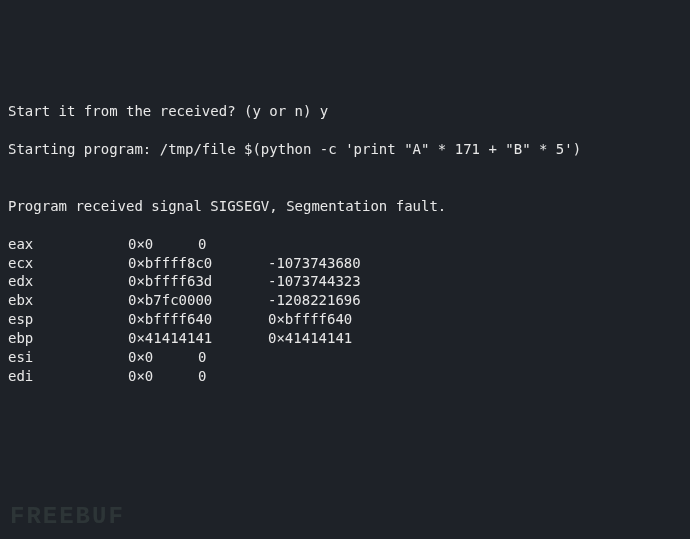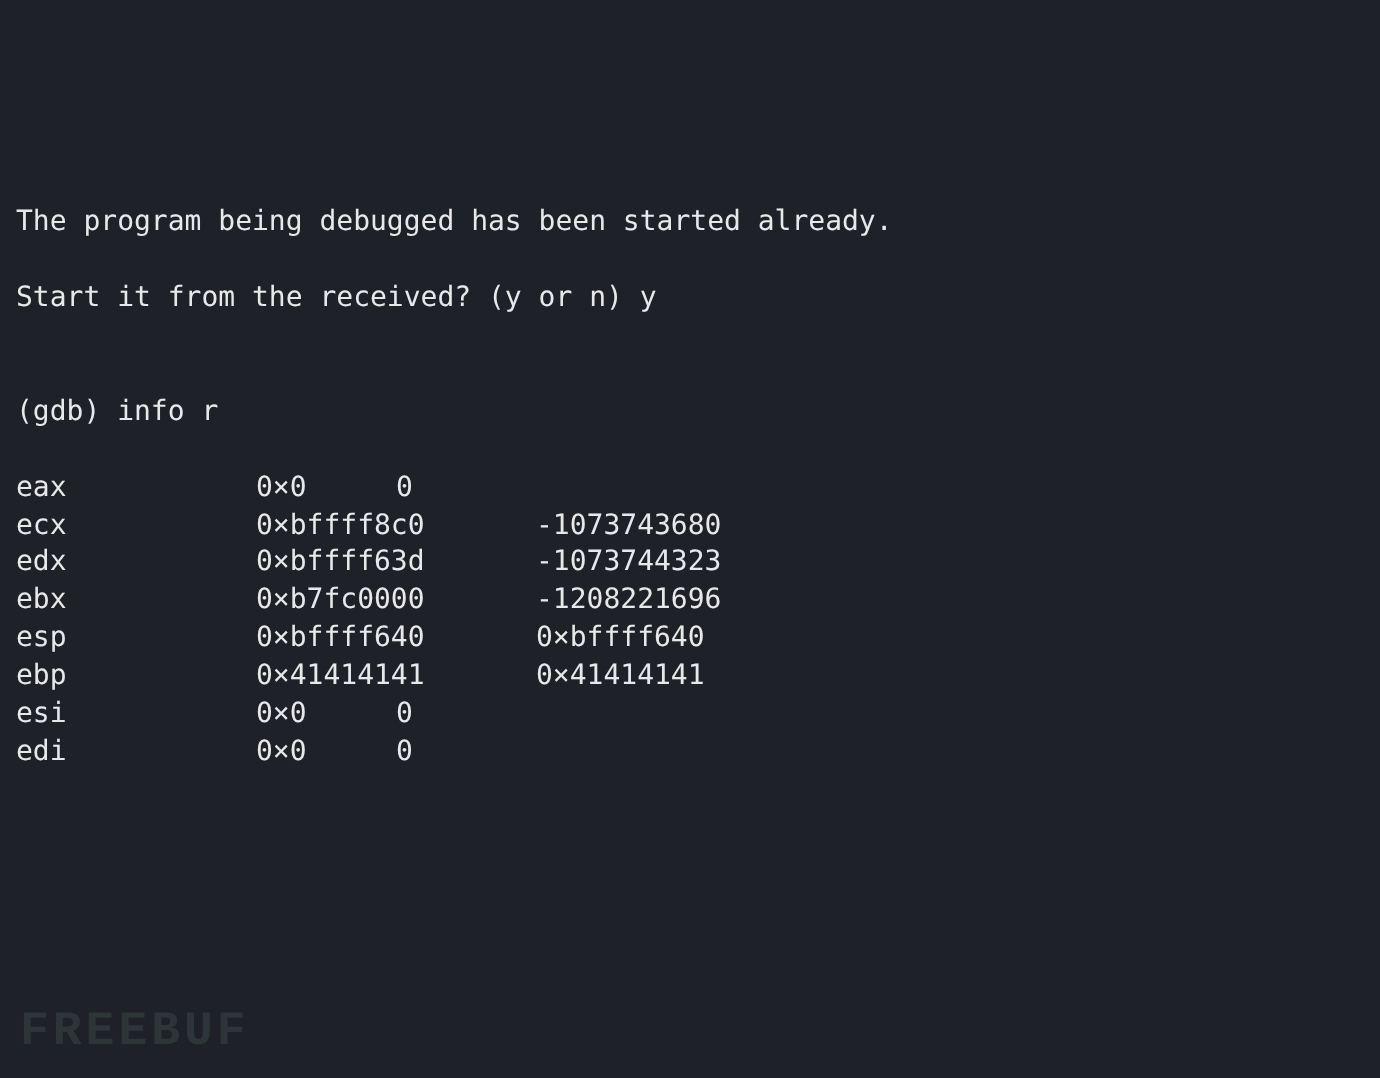--- a/index.html
+++ b/index.html
@@ -31,24 +31,24 @@
     z-index: 0;
   }
   .content { position: relative; z-index: 1; }
 </style>
 </head>
 <body>
 
 
 
 <div class="content">
-<span class="line">The program being debugged has been started already.</span>
 <span class="line">Start it from the received? (y or n) y</span>
+<span class="line">Starting program: /tmp/file $(python -c 'print "A" * 171 + "B" * 5')</span>
 <span class="line"></span>
-<span class="line">(gdb) info r</span>
+<span class="line">Program received signal SIGSEGV, Segmentation fault.</span>
 <div id="reg-rows"><span class="line"><span style="display: inline-block; width: 120px;">eax</span><span style="display: inline-block; width: 70px;">0×0</span><span>0</span></span><span class="line"><span style="display: inline-block; width: 120px;">ecx</span><span style="display: inline-block; width: 140px;">0×bffff8c0</span><span>-1073743680</span></span><span class="line"><span style="display: inline-block; width: 120px;">edx</span><span style="display: inline-block; width: 140px;">0×bffff63d</span><span>-1073744323</span></span><span class="line"><span style="display: inline-block; width: 120px;">ebx</span><span style="display: inline-block; width: 140px;">0×b7fc0000</span><span>-1208221696</span></span><span class="line"><span style="display: inline-block; width: 120px;">esp</span><span style="display: inline-block; width: 140px;">0×bffff640</span><span>0×bffff640</span></span><span class="line"><span style="display: inline-block; width: 120px;">ebp</span><span style="display: inline-block; width: 140px;">0×41414141</span><span>0×41414141</span></span><span class="line"><span style="display: inline-block; width: 120px;">esi</span><span style="display: inline-block; width: 70px;">0×0</span><span>0</span></span><span class="line"><span style="display: inline-block; width: 120px;">edi</span><span style="display: inline-block; width: 70px;">0×0</span><span>0</span></span></div>
 
 
 
 
 </div>
 
 <div class="watermark">FREEBUF</div>
 
 

